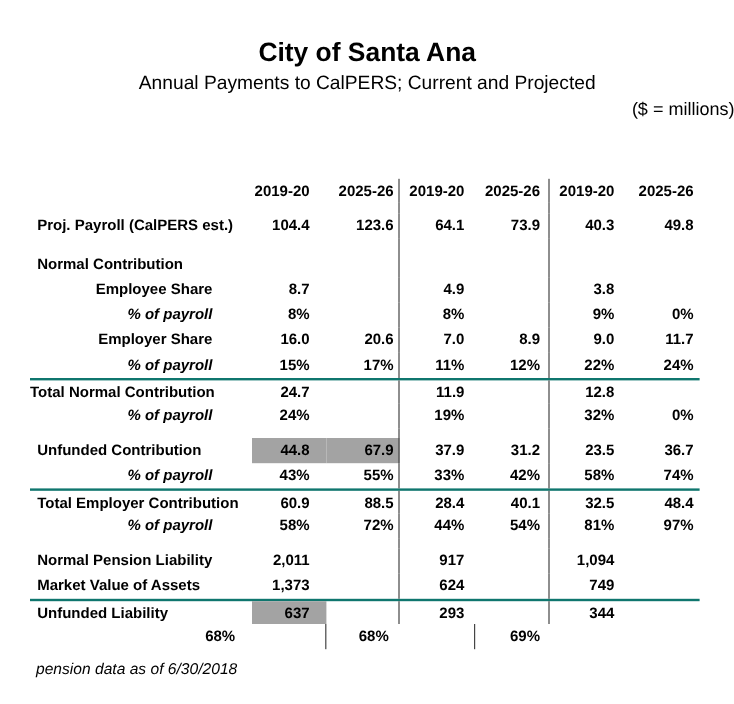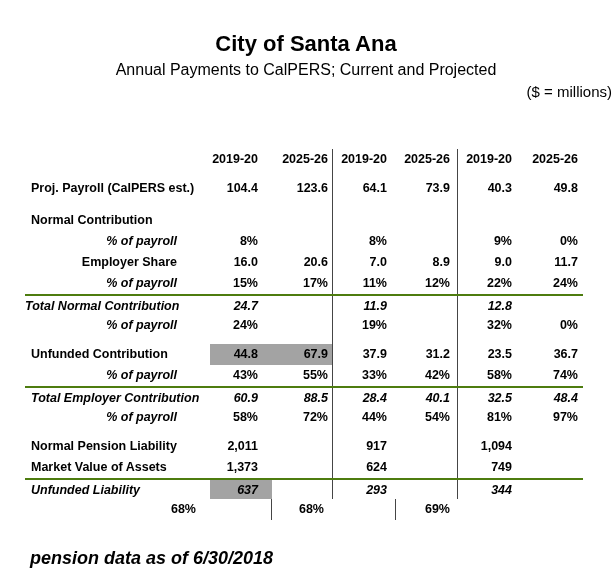--- a/index.html
+++ b/index.html
@@ -22,40 +22,40 @@
     font-size: 12.5px; font-weight: 700;
   }
   .row {
     display: grid;
     grid-template-columns: 185px 62px 61px 63px 62px 62px 63px;
     height: 21px; line-height: 21px;
   }
   .row.head1 { height: 19px; line-height: 19px; }
   .row.head2 { height: 20px; line-height: 20px; }
   .row.spacer { height: 9px; line-height: 9px; }
-  .row.rule { border-top: 2px solid #4d7c0f; font-style: italic; }
+  .row.rule { border-top: 2px solid #0f766e; }
   .cell { overflow: hidden; white-space: nowrap; }
   .vline { border-right: 1.5px solid #454545; }
   .span2 { grid-column: span 2; margin-top: 32px; }
   .grp { text-align: center; }
   .val { text-align: right; }
   .c1 { padding-right: 14px; }
   .c2 { padding-right: 4px; }
   .c3 { padding-right: 9px; }
   .c4 { padding-right: 7px; }
   .c5 { padding-right: 8px; }
   .c6 { padding-right: 5px; }
   .lbl { text-align: left; padding-left: 6px; }
   .lbl.indent, .lbl.pct { text-align: right; padding-right: 33px; padding-left: 0; }
   .lbl.pct { font-style: italic; }
   .hl { background: #a3a3a3; }
 
   .footnote {
     position: absolute; left: 30px; top: 549px;
-    font-size: 18px; font-weight: 700; font-style: italic; line-height: 18px;
+    font-size: 13px; font-weight: 400; font-style: italic; line-height: 18px;
   }
 </style>
 </head>
 <body>
 
 <div class="page">
 
   <div class="titleblock">
     <div class="title">City of Santa Ana</div>
     <div class="subtitle">Annual Payments to CalPERS; Current and Projected</div>
@@ -109,20 +109,29 @@
         <div class="row">
           <div class="cell lbl main">Normal Contribution</div>
           <div class="cell val c1"></div>
           <div class="cell val c2 vline"></div>
           <div class="cell val c3"></div>
           <div class="cell val c4 vline"></div>
           <div class="cell val c5"></div>
           <div class="cell val c6"></div>
         </div>
         <div class="row">
+          <div class="cell lbl indent">Employee Share</div>
+          <div class="cell val c1">8.7</div>
+          <div class="cell val c2 vline"></div>
+          <div class="cell val c3">4.9</div>
+          <div class="cell val c4 vline"></div>
+          <div class="cell val c5">3.8</div>
+          <div class="cell val c6"></div>
+        </div>
+        <div class="row">
           <div class="cell lbl pct">% of payroll</div>
           <div class="cell val c1">8%</div>
           <div class="cell val c2 vline"></div>
           <div class="cell val c3">8%</div>
           <div class="cell val c4 vline"></div>
           <div class="cell val c5">9%</div>
           <div class="cell val c6">0%</div>
         </div>
         <div class="row">
           <div class="cell lbl indent">Employer Share</div>

